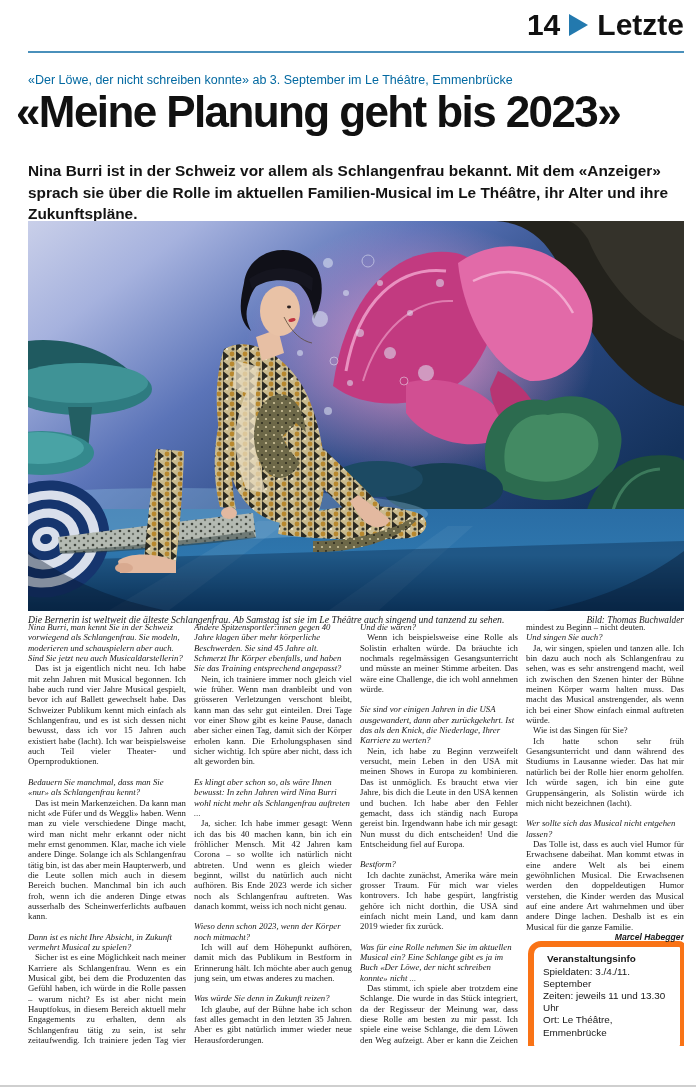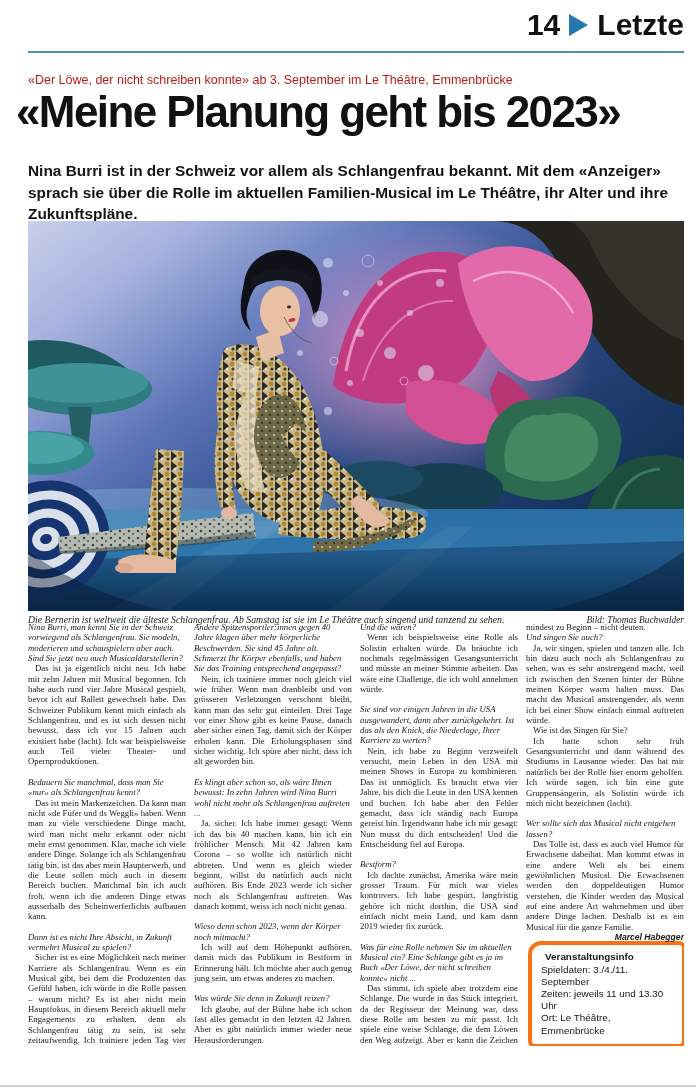--- a/index.html
+++ b/index.html
@@ -8,21 +8,21 @@
 
   
   .masthead{left:28px;top:8px;width:656px;display:flex;align-items:center;gap:9px;
     font-family:"Liberation Sans",sans-serif;font-weight:700;font-size:30px;color:#111;justify-content:flex-end;}
   .tri{width:0;height:0;border-top:11px solid transparent;border-bottom:11px solid transparent;
     border-left:19px solid #2379ae;display:inline-block;}
   .header-rule{left:28px;top:51px;width:656px;height:2px;background:#4a90bb;}
 
   
   .kicker{left:28px;top:73px;width:656px;font-family:"Liberation Sans",sans-serif;
-    font-size:12.5px;color:#b91c1c;}
+    font-size:12.5px;color:#0369a1;}
   .headline{left:16px;top:88px;width:668px;font-family:"Liberation Sans",sans-serif;
     font-weight:700;font-size:44px;letter-spacing:-1.6px;color:#111;line-height:1.1;white-space:nowrap;}
   .lead{left:28px;top:160px;width:656px;font-family:"Liberation Sans",sans-serif;
     font-weight:700;font-size:15.4px;line-height:1.4;color:#141414;}
 
   
   figure{margin:0;left:28px;top:221px;width:656px;}
   figure svg{display:block;}
   figcaption{margin-top:3px;display:flex;justify-content:space-between;align-items:baseline;
     font-style:italic;font-size:9.8px;color:#222;gap:28px;}
@@ -34,21 +34,21 @@
     hyphens:auto;-webkit-hyphens:auto;overflow:hidden;}
   .col p{margin:0;}
   p.question{font-style:italic;margin-top:10px;text-align:left;}
   p.question.nogap,.col p:first-child{margin-top:0;}
   p.answer,p.plain{text-indent:7px;}
   p.continuation{text-indent:0;}
   .author{float:right;font-family:"Liberation Sans",sans-serif;font-weight:700;font-style:italic;font-size:8.6px;}
 
   
   .infobox{margin-top:9px;margin-left:2px;width:158px;box-sizing:border-box;
-    border:4px solid #f97316;border-radius:13px 7px 7px 7px;padding:6px 7px 7px 9px;
+    border:6px solid #f97316;border-radius:13px 7px 7px 7px;padding:6px 7px 7px 9px;
     font-family:"Liberation Sans",sans-serif;font-size:9.9px;line-height:12.1px;
     text-align:left;color:#161616;hyphens:none;}
   .infobox .ib-title{font-weight:700;padding-left:4px;margin-bottom:1px;}
 
   .bottom-rule{left:0;top:1085px;width:696px;height:2px;background:#cfcfcf;}
 </style>
 </head>
 <body>
 
 <div class="page">
@@ -215,21 +215,21 @@
         <p class="answer">Sicher ist es eine Möglichkeit nach meiner Karriere als Schlangenfrau. Wenn es ein Musical gibt, bei dem die Produzenten das Gefühl haben, ich würde in die Rolle passen – warum nicht? Es ist aber nicht mein Hauptfokus, in diesem Bereich aktuell mehr Engagements zu erhalten, denn als Schlangenfrau tätig zu sein, ist sehr zeitaufwendig. Ich trainiere jeden Tag vier Stunden.</p>
       </div>
     <div class="col">
         <p class="question">Andere Spitzensportler:innen gegen 40 Jahre klagen über mehr körperliche Beschwerden. Sie sind 45 Jahre alt. Schmerzt Ihr Körper ebenfalls, und haben Sie das Training entsprechend angepasst?</p>
         <p class="answer">Nein, ich trainiere immer noch gleich viel wie früher. Wenn man dranbleibt und von grösseren Verletzungen verschont bleibt, kann man das sehr gut einteilen. Drei Tage vor einer Show gibt es keine Pause, danach aber sicher einen Tag, damit sich der Körper erholen kann. Die Erholungsphasen sind sicher wichtig. Ich spüre aber nicht, dass ich alt geworden bin.</p>
         <p class="question">Es klingt aber schon so, als wäre Ihnen bewusst: In zehn Jahren wird Nina Burri wohl nicht mehr als Schlangenfrau auftreten ...</p>
         <p class="answer">Ja, sicher. Ich habe immer gesagt: Wenn ich das bis 40 machen kann, bin ich ein fröhlicher Mensch. Mit 42 Jahren kam Corona – so wollte ich natürlich nicht abtreten. Und wenn es gleich wieder beginnt, willst du natürlich auch nicht aufhören. Bis Ende 2023 werde ich sicher noch als Schlangenfrau auftreten. Was danach kommt, weiss ich noch nicht genau.</p>
         <p class="question">Wieso denn schon 2023, wenn der Körper noch mitmacht?</p>
         <p class="answer">Ich will auf dem Höhepunkt aufhören, damit mich das Publikum in Bestform in Erinnerung hält. Ich möchte aber auch genug jung sein, um etwas anderes zu machen.</p>
         <p class="question">Was würde Sie denn in Zukunft reizen?</p>
-        <p class="answer">Ich glaube, auf der Bühne habe ich schon fast alles gemacht in den letzten 42 Jahren. Aber es gibt natürlich immer wieder neue Herausforderungen.</p>
+        <p class="answer">Ich glaube, auf der Bühne habe ich schon fast alles gemacht in den letzten 35 Jahren. Aber es gibt natürlich immer wieder neue Herausforderungen.</p>
       </div>
     <div class="col">
         <p class="question">Und die wären?</p>
         <p class="answer">Wenn ich beispielsweise eine Rolle als Solistin erhalten würde. Da bräuchte ich nochmals regelmässigen Gesangsunterricht und müsste an meiner Stimme arbeiten. Das wäre eine Challenge, die ich wohl annehmen würde.</p>
         <p class="question">Sie sind vor einigen Jahren in die USA ausgewandert, dann aber zurückgekehrt. Ist das als den Knick, die Niederlage, Ihrer Karriere zu werten?</p>
         <p class="answer">Nein, ich habe zu Beginn verzweifelt versucht, mein Leben in den USA mit meinen Shows in Europa zu kombinieren. Das ist unmöglich. Es braucht etwa vier Jahre, bis dich die Leute in den USA kennen und buchen. Ich habe aber den Fehler gemacht, dass ich ständig nach Europa gereist bin. Irgendwann habe ich mir gesagt: Nun musst du dich entscheiden! Und die Entscheidung fiel auf Europa.</p>
         <p class="question">Bestform?</p>
         <p class="answer">Ich dachte zunächst, Amerika wäre mein grosser Traum. Für mich war vieles kontrovers. Ich habe gespürt, langfristig gehöre ich nicht dorthin, die USA sind einfach nicht mein Land, und kam dann 2019 wieder fix zurück.</p>
         <p class="question">Was für eine Rolle nehmen Sie im aktuellen Musical ein? Eine Schlange gibt es ja im Buch «Der Löwe, der nicht schreiben konnte» nicht ...</p>
         <p class="answer">Das stimmt, ich spiele aber trotzdem eine Schlange. Die wurde in das Stück integriert, da der Regisseur der Meinung war, dass diese Rolle am besten zu mir passt. Ich spiele eine weise Schlange, die dem Löwen den Weg aufzeigt. Aber er kann die Zeichen – zu-</p>

